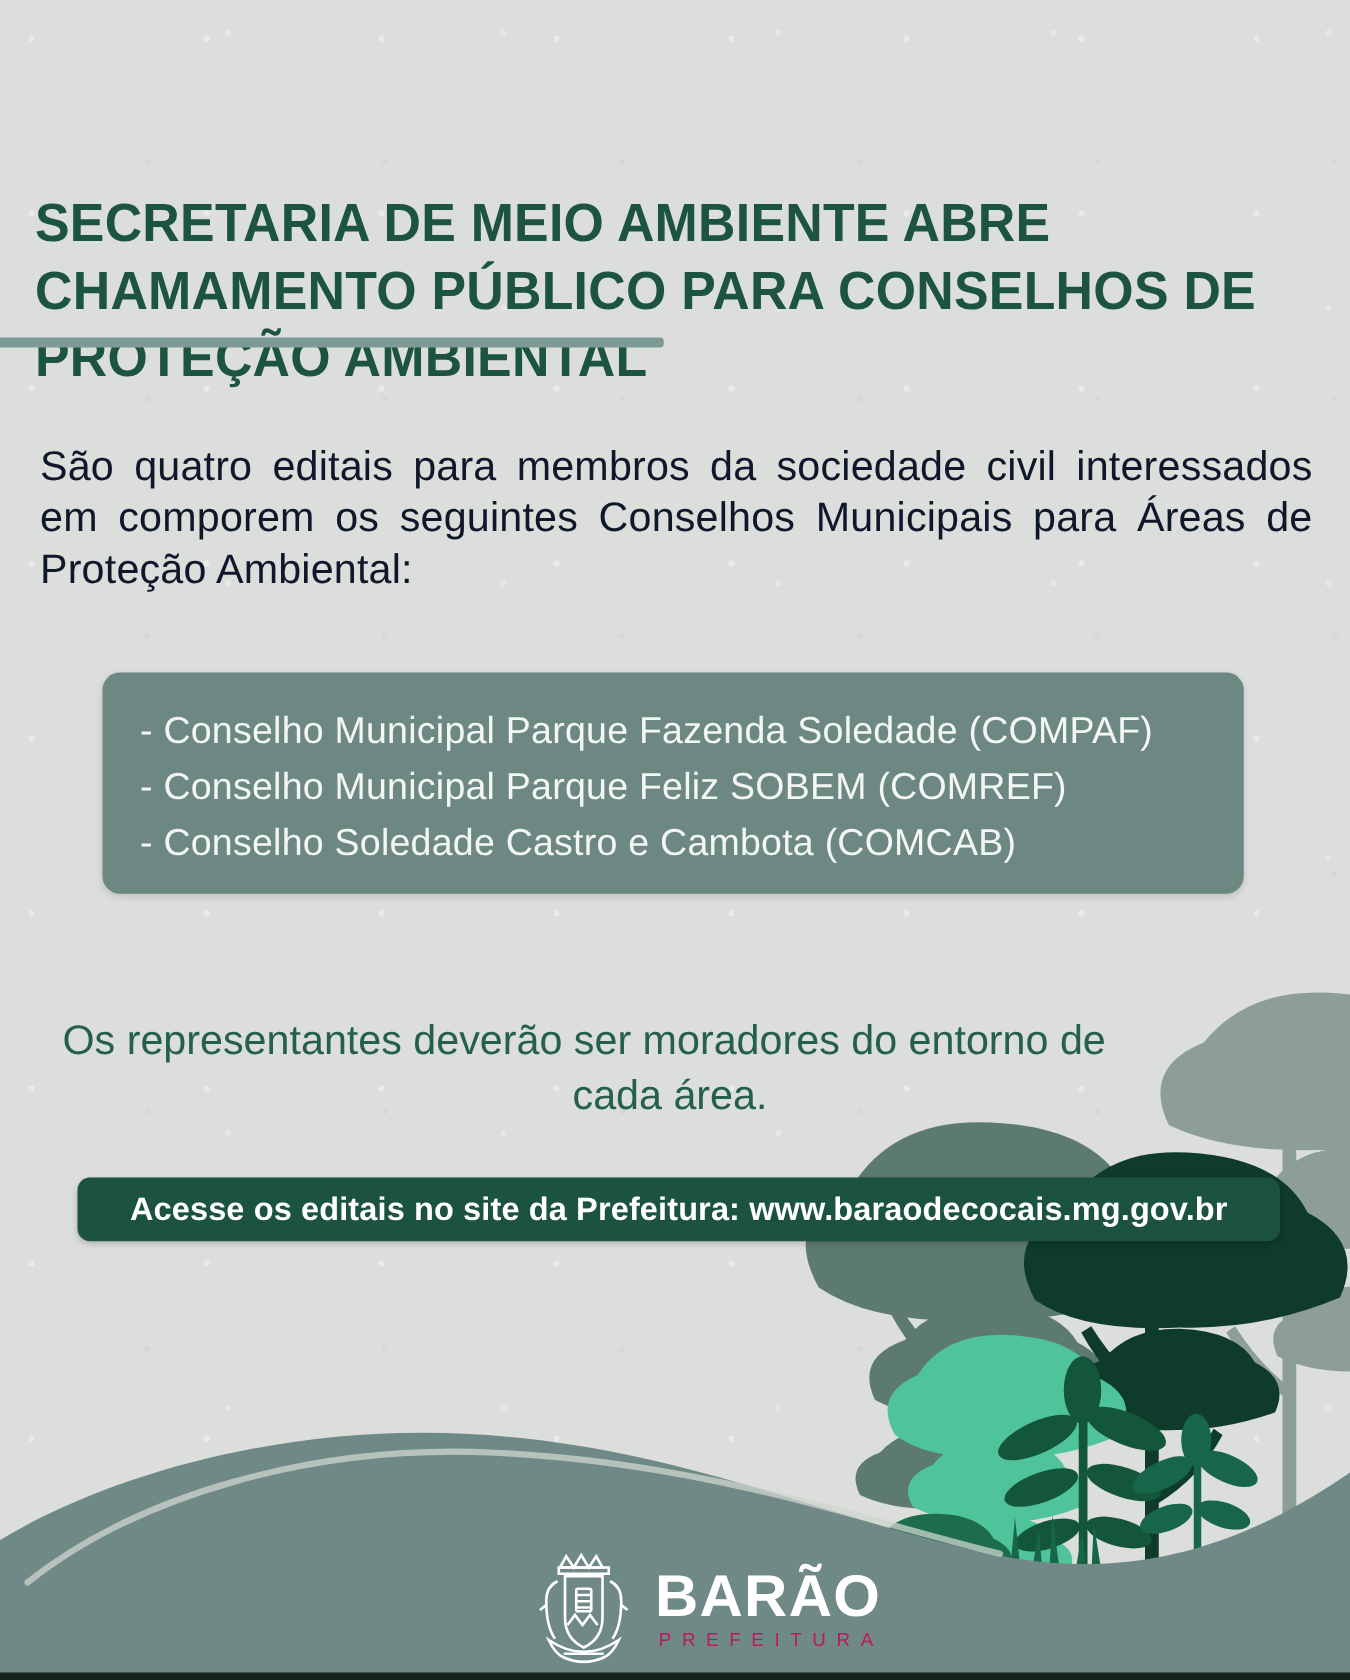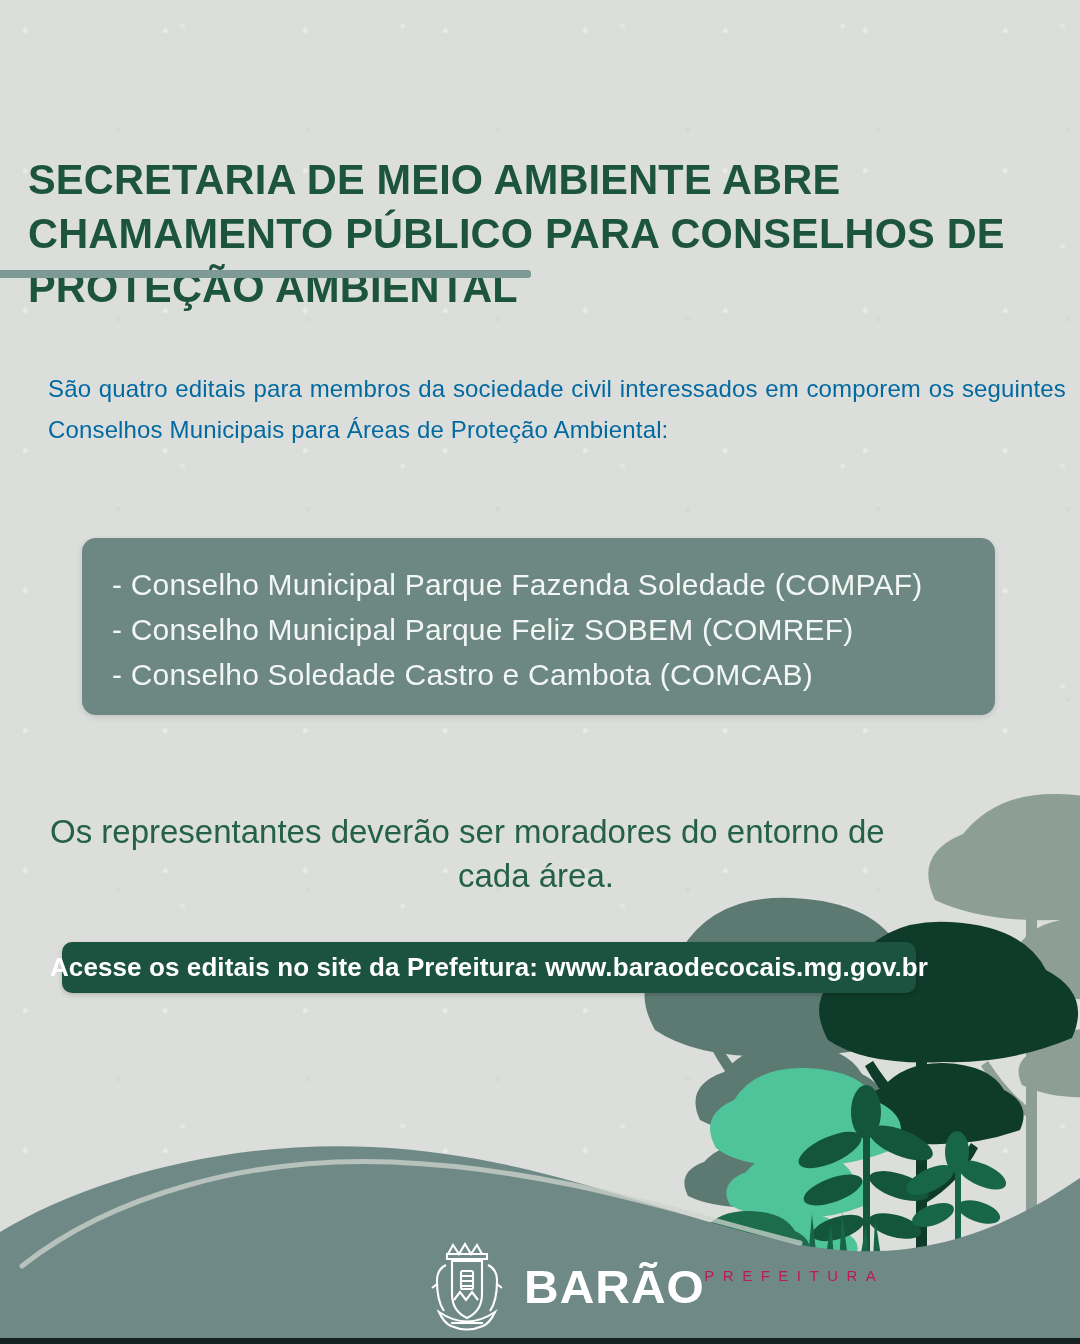--- a/index.html
+++ b/index.html
@@ -76,23 +76,23 @@
     text-transform: uppercase;
     transform: scaleX(.965);
     transform-origin: left top;
   }
 
   .intro-paragraph {
     position: absolute;
     left: 32px;
     top: 352px;
     width: 1018px;
-    margin: 16px;
-    color: #0369a1;
-    font-size: 24px;
+    margin: 0;
+    color: #0f172a;
+    font-size: 33px;
     line-height: 41px;
     text-align: justify;
     text-justify: inter-word;
     letter-spacing: .15px;
   }
 
   .council-box {
     position: absolute;
     left: 82px;
     top: 538px;
@@ -126,21 +126,21 @@
   }
   .note-paragraph .last-line {
     display: block;
     text-align: center;
   }
 
   .cta-bar {
     position: absolute;
     left: 62px;
     top: 942px;
-    width: 854px;
+    width: 962px;
     height: 51px;
     box-sizing: border-box;
     display: flex;
     align-items: center;
     justify-content: center;
     background: #1c5240;
     border-radius: 10px;
     box-shadow: 0 2px 5px rgba(0,0,0,.18);
   }
   .cta-text {
@@ -157,21 +157,21 @@
     left: 424px;
     top: 1238px;
     z-index: 7;
     display: flex;
     align-items: center;
     gap: 14px;
   }
   .brand-crest { display: block; }
   .brand-words {
     display: flex;
-    flex-direction: row;
+    flex-direction: column;
     line-height: 1;
   }
   .brand-name {
     color: #ffffff;
     font-family: "Liberation Sans", sans-serif;
     font-weight: bold;
     font-size: 47px;
     letter-spacing: 1px;
     transform: scaleX(1.02);
     transform-origin: left center;

